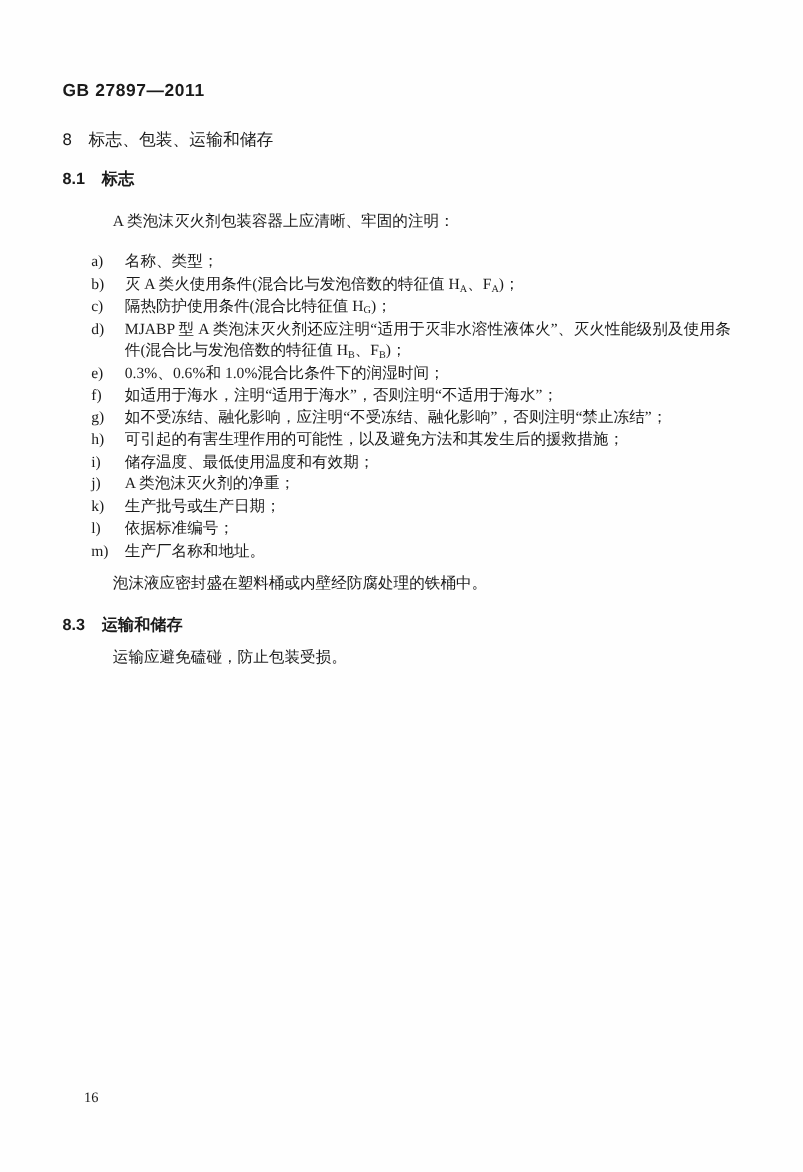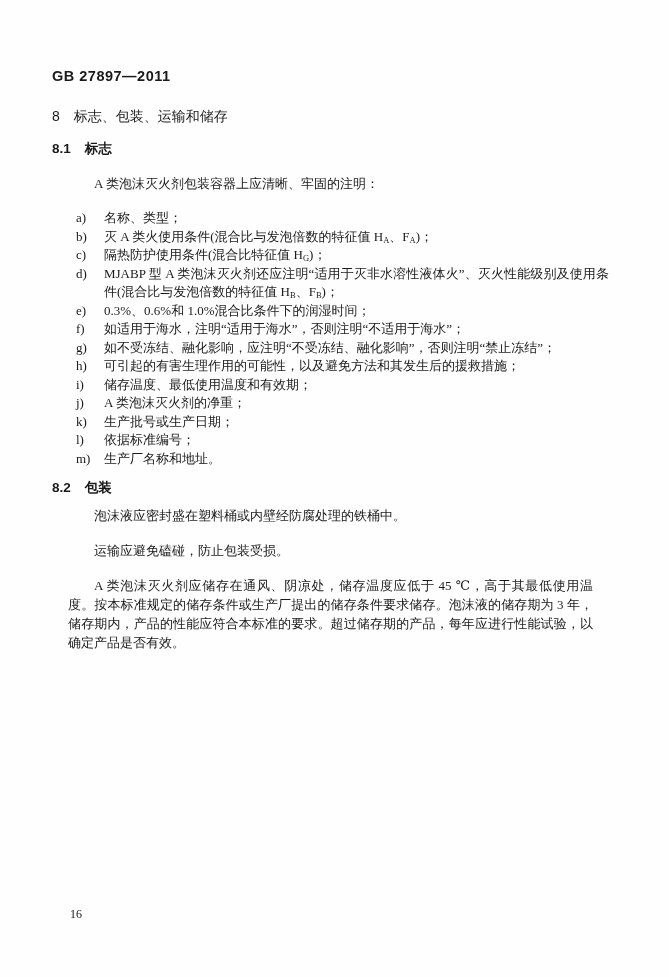--- a/index.html
+++ b/index.html
@@ -160,26 +160,25 @@
         <span class="txt"><span>依据标准编号；</span></span>
       </div>
 
       <div class="li">
         <span class="marker">m)</span>
         <span class="txt"><span>生产厂名称和地址。</span></span>
       </div>
 
     </div>
 
-    <div class="h2 s82">
-      <span class="num">8.2</span><span>包装</span>
-    </div>
 
     <p class="body-par mt">泡沫液应密封盛在塑料桶或内壁经防腐处理的铁桶中。</p>
 
+    <div class="h2 s83">
+      <span class="num">8.3</span><span>运输和储存</span>
+    </div>
 
     <p class="body-par s83p1">运输应避免磕碰，防止包装受损。</p>
-    <p class="body-par">A 类泡沫灭火剂应储存在通风、阴凉处，储存温度应低于 45 ℃，高于其最低使用温度。按本标准规定的储存条件或生产厂提出的储存条件要求储存。泡沫液的储存期为 3 年，储存期内，产品的性能应符合本标准的要求。超过储存期的产品，每年应进行性能试验，以确定产品是否有效。</p>
 
   </div>
 
   <div class="pageno">16</div>
 </div>
 
 </body></html>

